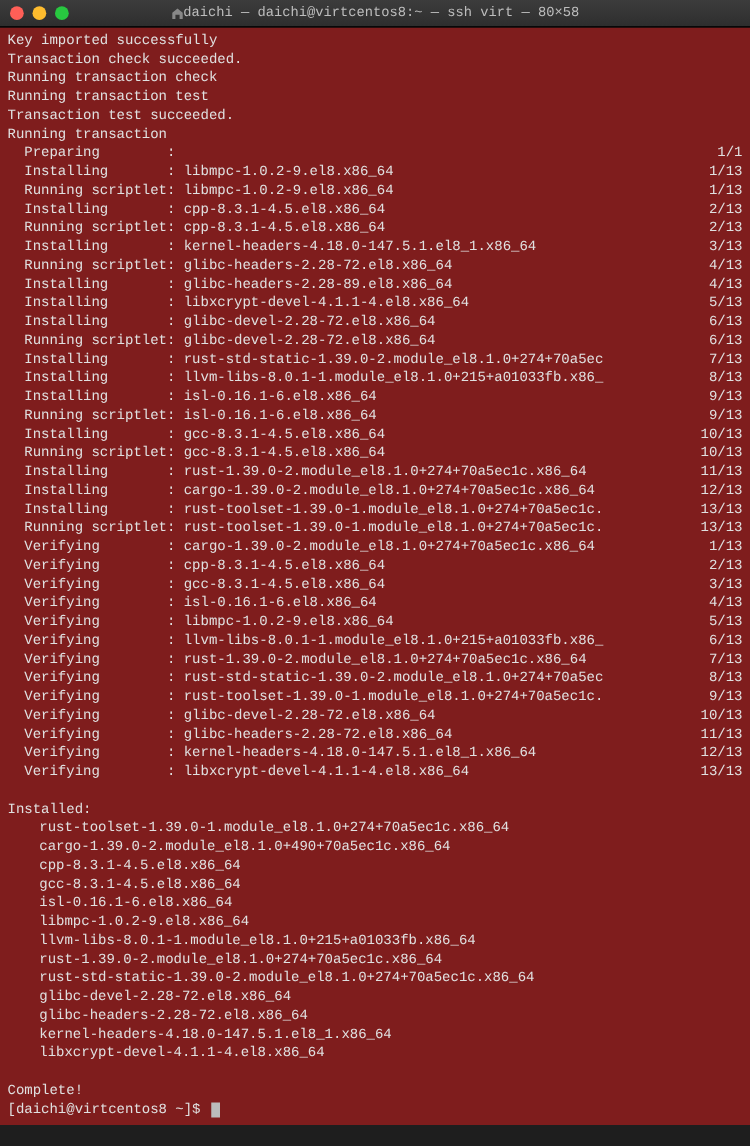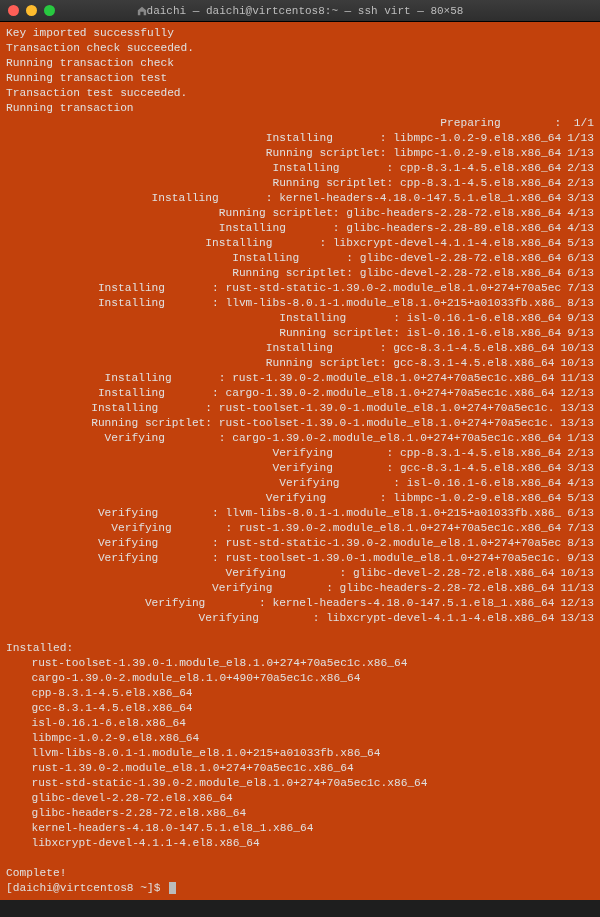--- a/index.html
+++ b/index.html
@@ -50,31 +50,31 @@
       gap: 0;
       pointer-events: none;
     }
     .home-ico {
       display: inline-block;
       width: 10px;
       height: 10px;
       color: #888;
     }
     .terminal {
-      background: #c2410c;
+      background: #7f1d1d;
       color: #e0e0e0;
       padding: 4px 6px;
       line-height: 15px;
       letter-spacing: 0px;
       font-size: 11.2px;
     }
     .line {
       white-space: pre;
       display: flex;
-      justify-content: flex-end;
+      justify-content: space-between;
     }
     .line .left {
       white-space: pre;
       overflow: hidden;
     }
     .line .right {
       white-space: pre;
       padding-left: 6px;
     }
     .plain {

